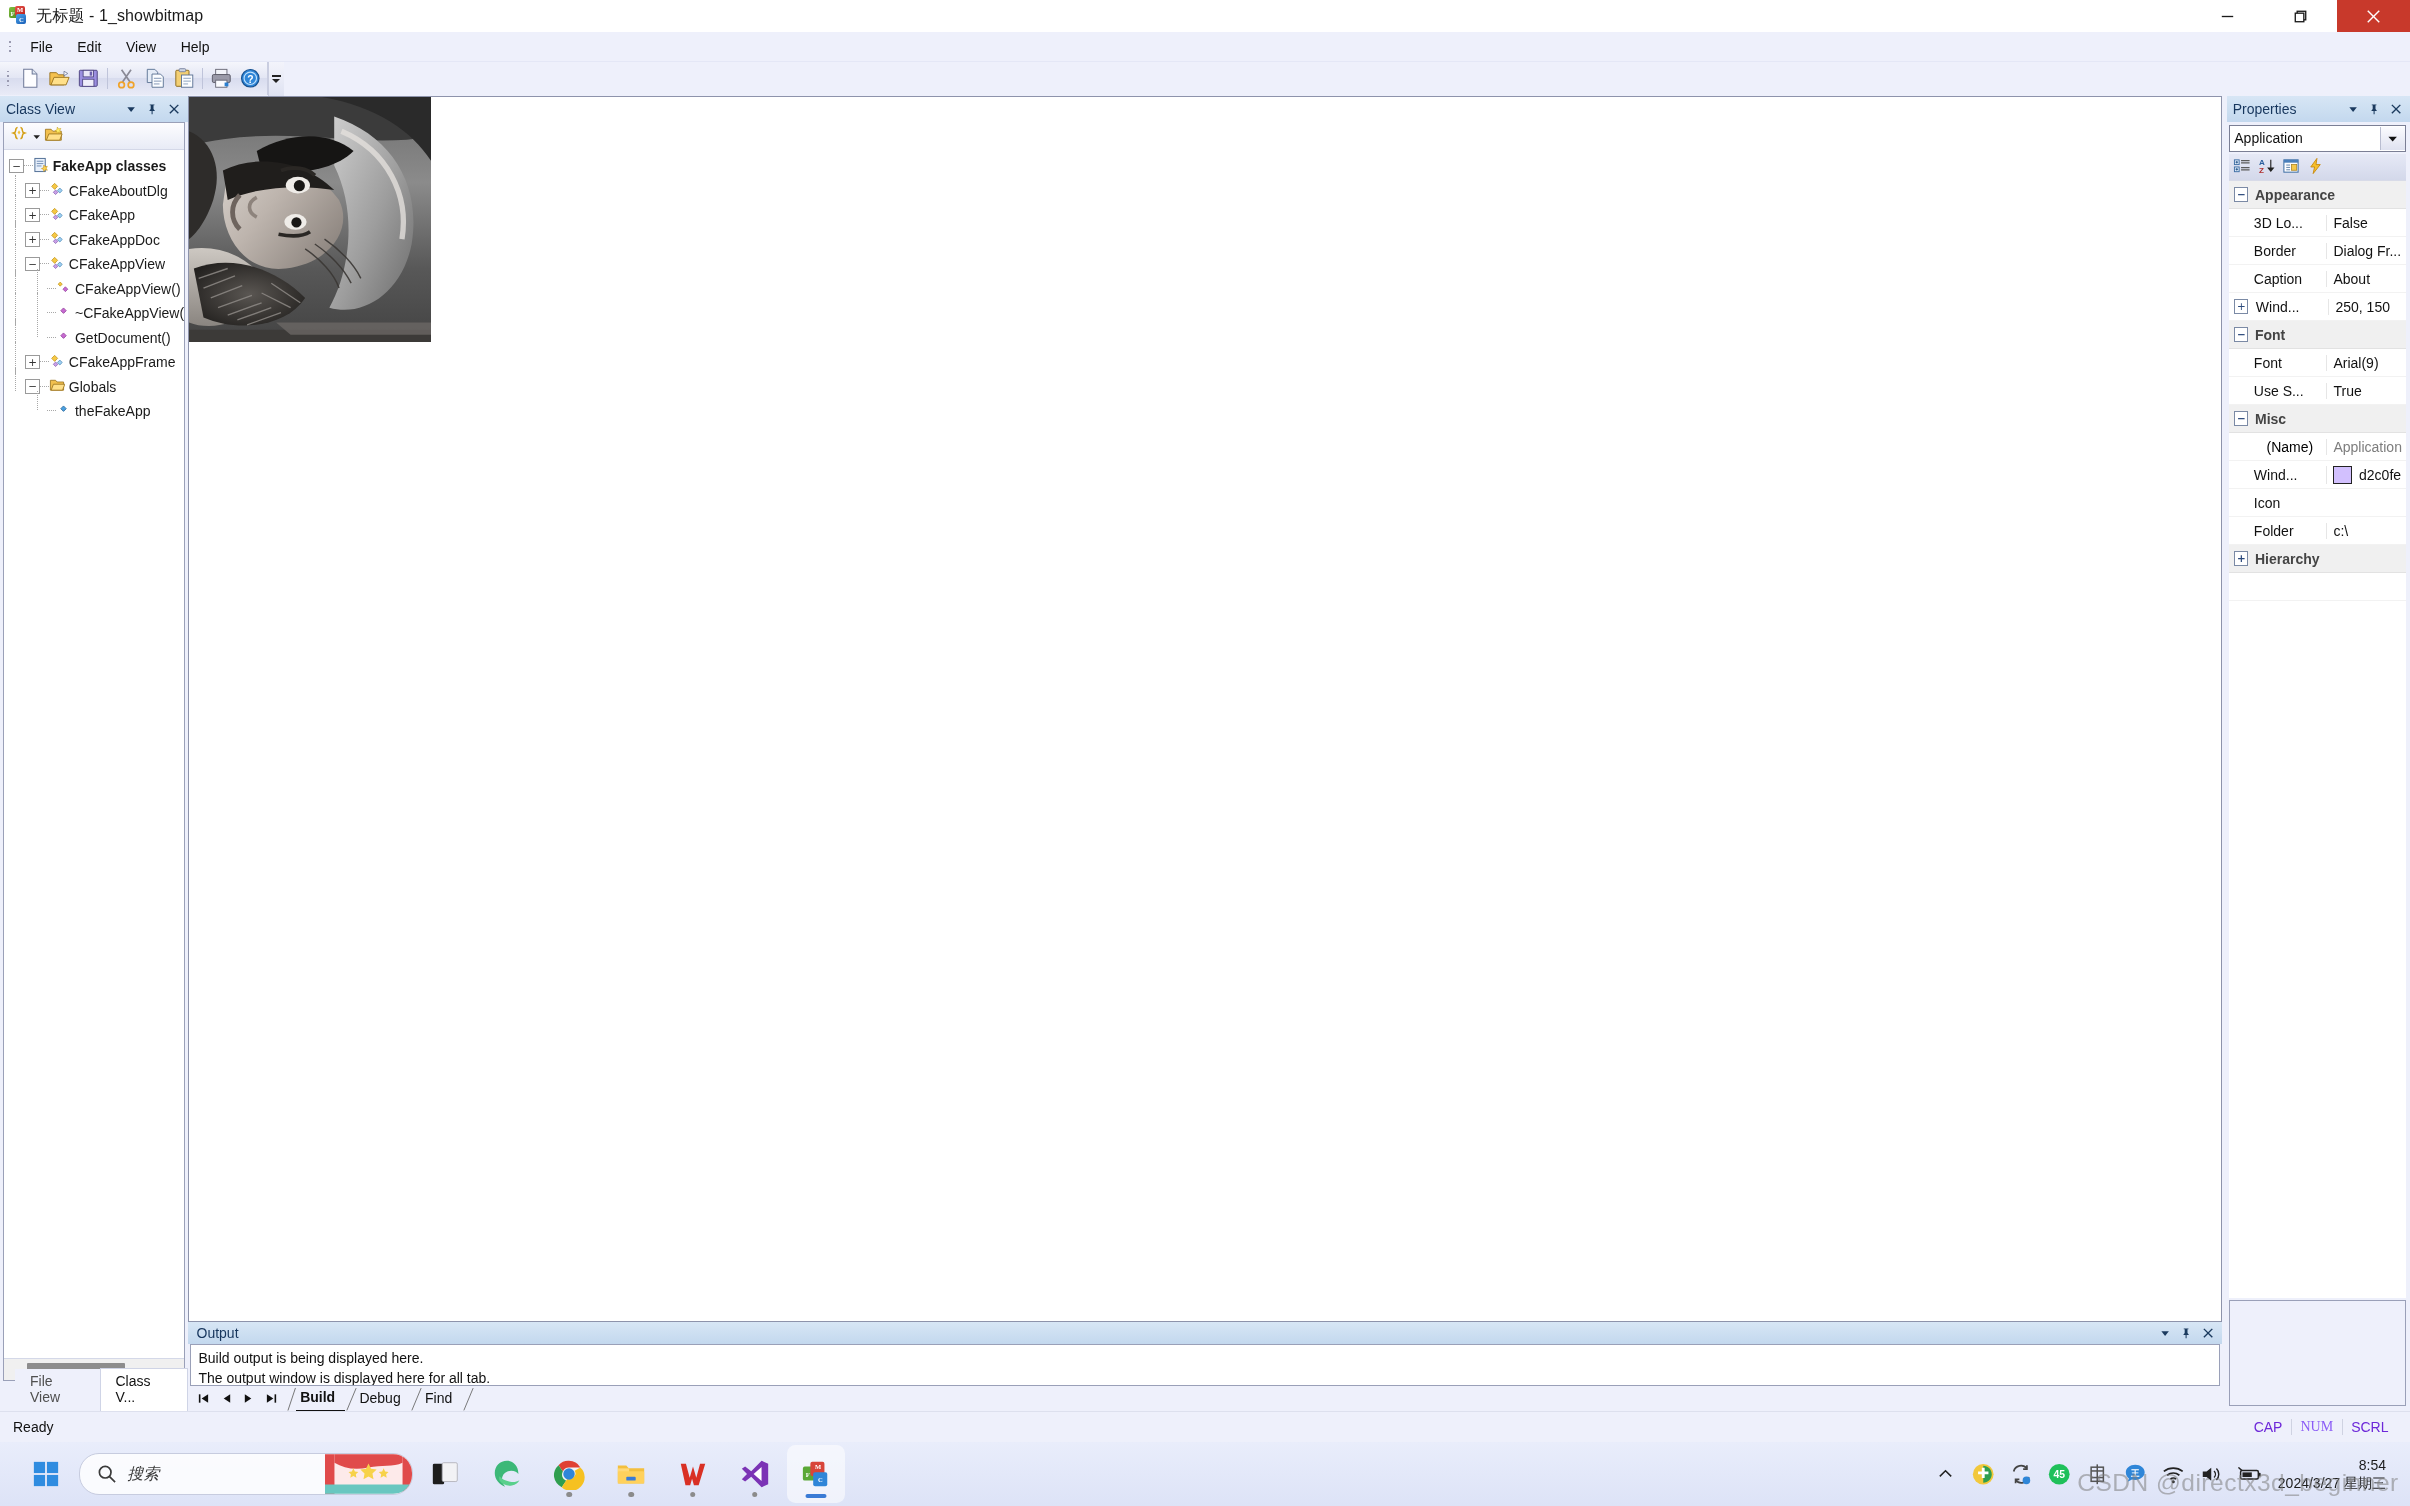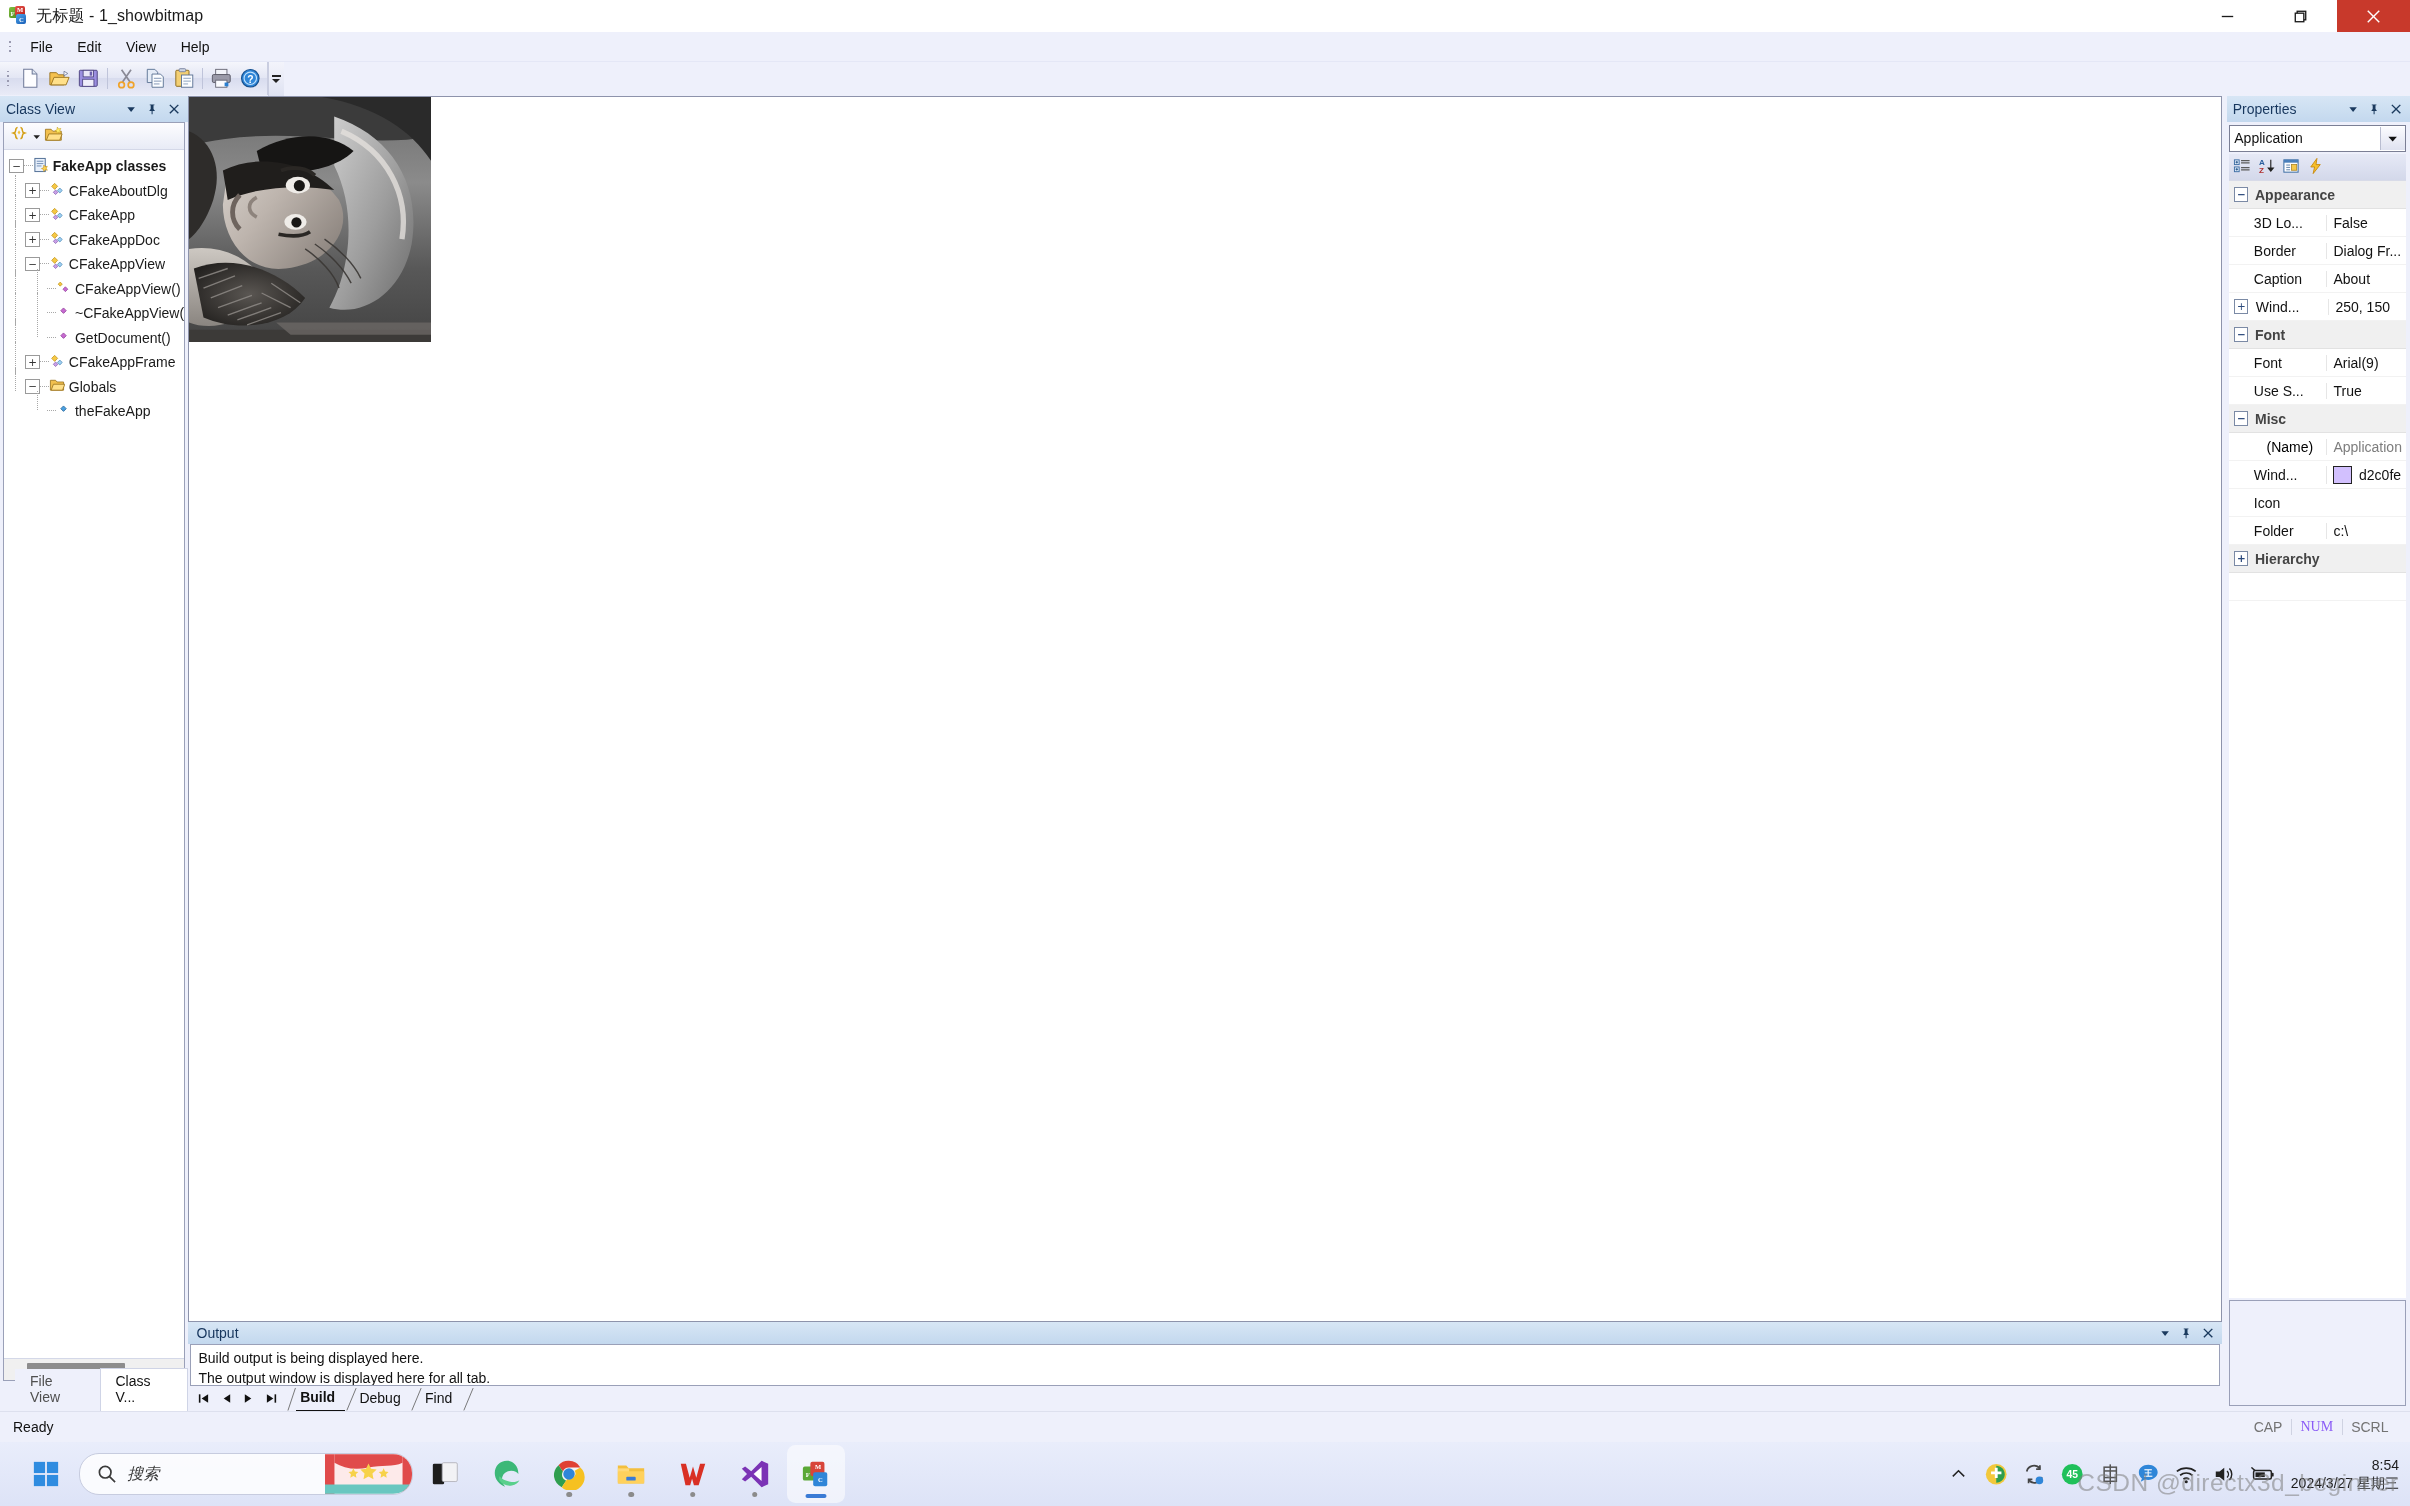--- a/index.html
+++ b/index.html
@@ -109,37 +109,37 @@
      display:flex;align-items:center;gap:6.6px;}
   .pg-val.dim{color:#7d7d7d;}
   .swatch{width:17px;height:16px;border:0.9px solid #222;flex:0 0 auto;}
   .prop-desc{height:104px;flex:0 0 auto;margin:2.8px 3.8px 4.7px 6.6px;border:0.9px solid #9aa0b8;background:#eef0fb;}
 
   
   .statusbar{height:30px;flex:0 0 auto;background:#eef0fb;display:flex;align-items:center;
      border-top:0.9px solid #dde0ee;padding:0 13px;}
   .status-left{font-size:14px;color:#111;flex:1 1 auto;}
   .status-ind{display:flex;align-items:center;}
-  .status-ind span{font-size:14px;padding:0 8.5px;color:#737373;border-left:0.9px solid #cfd3e2;}
+  .status-ind span{font-size:14px;padding:0 8.5px;color:#6d28d9;border-left:0.9px solid #cfd3e2;}
   .status-ind span.on{color:#8b5cf6;font-family:Liberation Serif, serif;}
   .status-ind span:first-child{border-left:none;}
 
   
   .taskbar{height:64px;flex:0 0 auto;background:linear-gradient(180deg,#e9edfb,#dde3f7);
      display:flex;align-items:center;position:relative;}
   .tb-center{position:absolute;left:0;right:0;display:flex;align-items:center;padding-left:17px;gap:3.8px;}
   .tb-slot{width:58px;height:58px;display:flex;align-items:center;justify-content:center;position:relative;}
   .tb-slot.pinned{background:rgba(255,255,255,.55);border-radius:8.5px;}
   .run-dot{position:absolute;bottom:5.6px;left:50%;transform:translateX(-50%);width:5.6px;height:5.6px;border-radius:50%;background:#8b8b8b;}
   .run-bar{position:absolute;bottom:4.7px;left:50%;transform:translateX(-50%);width:21px;height:4.7px;border-radius:2.8px;background:#3a7bd5;}
   .searchbox{width:315px;height:40px;border-radius:20px;background:rgba(255,255,255,.82);
      border:0.9px solid #c7ccdf;display:flex;align-items:center;padding-left:17px;gap:10.4px;overflow:hidden;position:relative;}
   .searchbox .ph{font-size:16px;color:#3b3b3b;font-style:italic;}
   .search-art{position:absolute;right:0;top:0;height:40px;width:87px;}
-  .tray{position:absolute;right:11px;display:flex;align-items:center;gap:0;}
+  .tray{position:absolute;right:24px;display:flex;align-items:center;gap:0;}
   .tray-ic{width:38px;height:51px;display:flex;align-items:center;justify-content:center;}
   .clock{display:flex;flex-direction:column;align-items:flex-end;justify-content:center;margin-left:9.4px;
      font-size:14px;color:#1c1c1c;line-height:1.32;}
   .watermark{position:absolute;right:11.3px;bottom:9.4px;font-size:24.5px;color:rgba(125,125,125,.55);
      white-space:nowrap;letter-spacing:0.5px;pointer-events:none;}
 </style>
 </head>
 <body>
 
 <div class="app">

